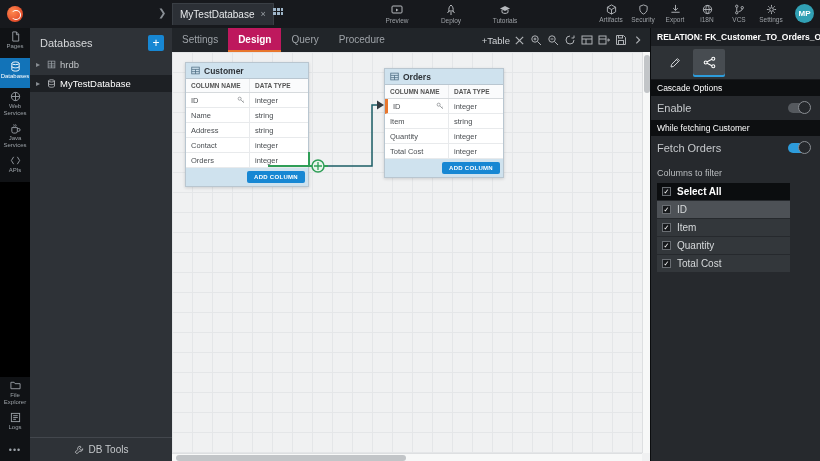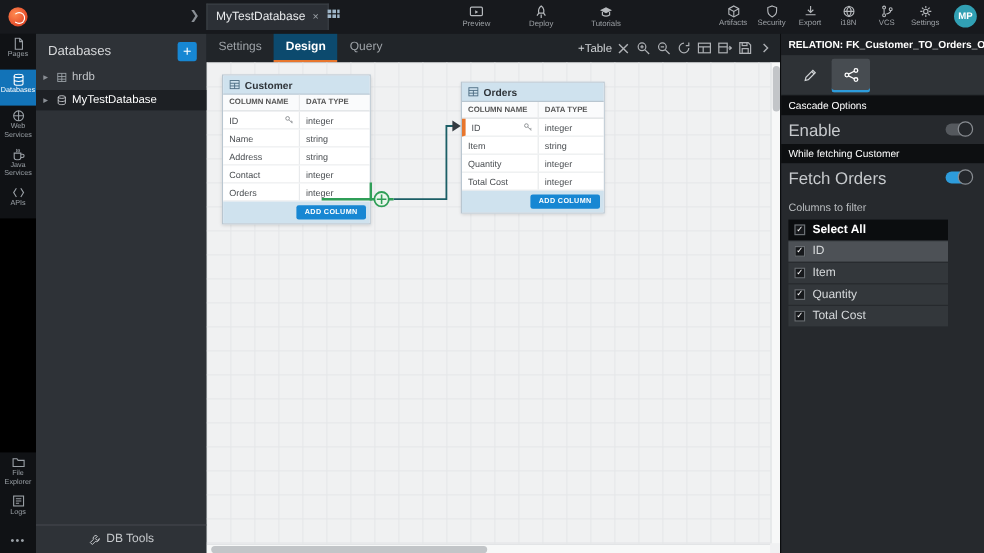--- a/index.html
+++ b/index.html
@@ -44,21 +44,21 @@
 .sb-search input::placeholder{color:#8a8f95}
 .tree-item{height:17px;display:flex;align-items:center;gap:4px;padding:0 6px;color:#c3c6c9;font-size:9.5px;cursor:pointer;margin-bottom:2px}
 .tree-item .car{font-size:8px;color:#8a8f95;width:7px}
 .tree-item.selected{background:#1d2024;color:#fff}
 .sb-foot{margin-top:auto;border-top:1px solid #43474d;height:24px;display:flex;align-items:center;justify-content:center;gap:5px;color:#c6c9cc;font-size:10px;cursor:pointer}
 
 
 .main{position:absolute;left:172px;top:28px;width:478px;height:433px;background:#212529;z-index:10}
 .toolbar{position:absolute;left:0;top:0;right:0;height:24px;background:#212529;display:flex;align-items:stretch}
 .dtab{font-size:10px;color:#9ea3a8;padding:0 10px;display:flex;align-items:center;cursor:pointer;border-bottom:2px solid transparent}
-.dtab.active{color:#fff;font-weight:bold;border-bottom-color:#e8762d;background:#0c4a6e}
+.dtab.active{color:#fff;font-weight:bold;border-bottom-color:#e8762d;background:#be185d}
 .tool-right{margin-left:auto;display:flex;align-items:center;gap:1px;padding-right:4px}
 .addtable{font-size:9.5px;color:#d0d3d6;cursor:pointer;white-space:nowrap}
 .ticon{width:16px;height:16px;display:flex;align-items:center;justify-content:center;color:#aeb1b5;cursor:pointer}
 .canvas{position:absolute;left:0;top:24px;right:0;bottom:0;background:#f0f1f2;background-image:linear-gradient(#e4e6e8 1px,transparent 1px),linear-gradient(90deg,#e4e6e8 1px,transparent 1px);background-size:20px 20px;overflow:hidden}
 
 
 .ecard{position:absolute;background:#fff;border:1px solid #b9c6d0;box-shadow:0 1px 3px rgba(0,0,0,.15);z-index:1}
 .ecard .ehead{height:16px;background:#cfe2ee;display:flex;align-items:center;gap:4px;padding:0 5px;border-bottom:1px solid #b9c6d0}
 .ecard .ehead .nm{font-size:8.5px;font-weight:bold;color:#2e3338}
 .ecard .cols{display:flex;height:14px;border-bottom:1px solid #d6dadd;background:#fafbfc}
@@ -82,21 +82,21 @@
 .sb-corner{position:absolute;right:0;bottom:0;width:8px;height:8px;background:#f0f1f2;z-index:3}
 
 
 .rpanel{position:absolute;left:650px;top:28px;width:170px;height:433px;background:#26292d;border-left:1px solid #0b0d0f;z-index:25}
 .rp-head{height:18px;background:#1c1f23;color:#fff;font-size:8.5px;font-weight:bold;display:flex;align-items:center;padding:0 6px;white-space:nowrap;overflow:hidden}
 .rp-tabs{height:34px;background:#2e3236;border-bottom:1px solid #17191c;display:flex;align-items:center;padding-left:8px;gap:2px}
 .rp-tab{width:32px;height:28px;display:flex;align-items:center;justify-content:center;color:#cfd2d5;cursor:pointer;border-radius:2px}
 .rp-tab.active{background:#474c51;color:#fff;box-shadow:inset 0 -2px 0 #2d9cdb}
 .rp-strip{height:16px;background:#0d0f11;color:#fff;font-size:8.5px;font-weight:normal;display:flex;align-items:center;padding:0 6px}
 .rp-row{height:24px;display:flex;align-items:center;justify-content:space-between;padding:0 10px 0 6px}
-.rp-row .lbl{font-size:14px;color:#c7cacd}
+.rp-row .lbl{font-size:11px;color:#c7cacd}
 .toggle{width:22px;height:10px;border-radius:5px;background:#55595e;position:relative;cursor:pointer}
 .toggle .knob{position:absolute;top:-2px;left:10px;width:13px;height:13px;border-radius:50%;background:#24272b;border:1.5px solid #8a8e93}
 .toggle.on{background:#2d9cdb}
 .rp-collabel{font-size:9px;color:#b9bcbf;padding:8px 8px 5px 6px}
 .frow{height:17px;margin:0 30px 1px 6px;background:#33373b;display:flex;align-items:center;gap:6px;padding-left:5px;cursor:pointer}
 .frow .lbl{font-size:10px;color:#d6d9db}
 .frow.sel{background:#0b0d0f}
 .frow.sel .lbl{color:#fff;font-weight:bold}
 .frow.grey{background:#4d5156}
 .cbx{width:9px;height:9px;background:#17191c;border:1px solid #6a6e73;color:#fff;font-size:7px;line-height:8px;text-align:center;flex:none}
@@ -312,20 +312,21 @@
       </span>
     <span>DB Tools</span>
   </div>
 </div>
 
 <div class="main">
   <div class="toolbar">
     <div class="dtab">Settings</div>
     <div class="dtab active">Design</div>
     <div class="dtab">Query</div>
+    <div class="dtab">Procedure</div>
     <div class="tool-right">
       <span class="addtable">+Table</span>
       <span class="ticon">
           <svg width="11" height="11" viewBox="0 0 12 12" fill="none" stroke="currentColor" stroke-width="1.3">
             <path d="M2 2l8 8M10 2l-8 8"></path>
           </svg>
         </span>
       <span class="ticon">
           <svg width="12" height="12" viewBox="0 0 12 12" fill="none" stroke="currentColor">
             <circle cx="5" cy="5" r="3.2"></circle>

